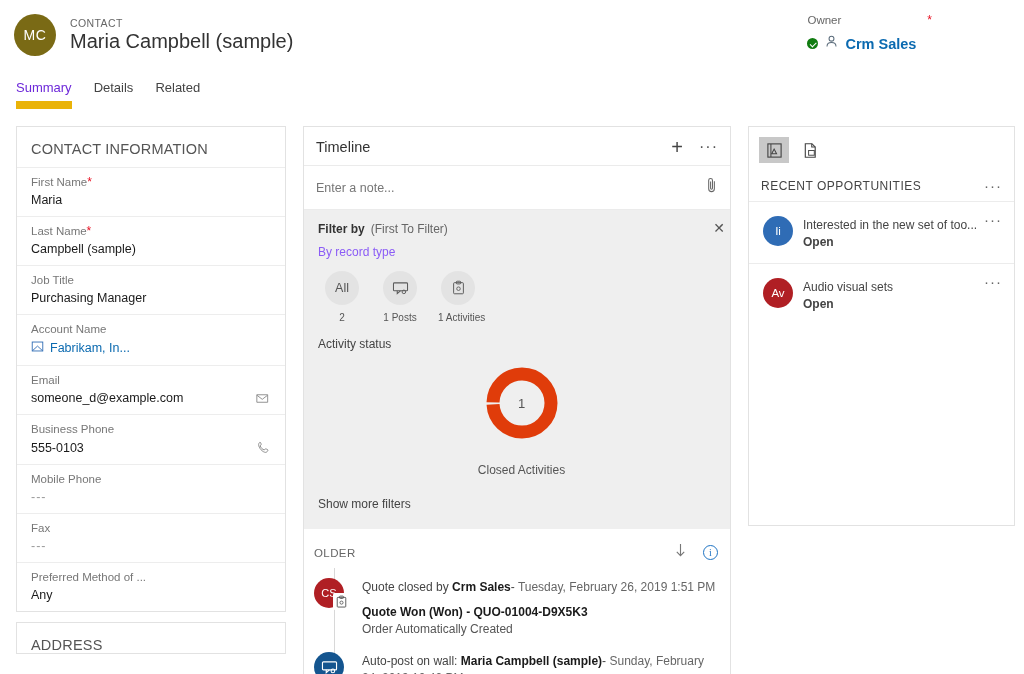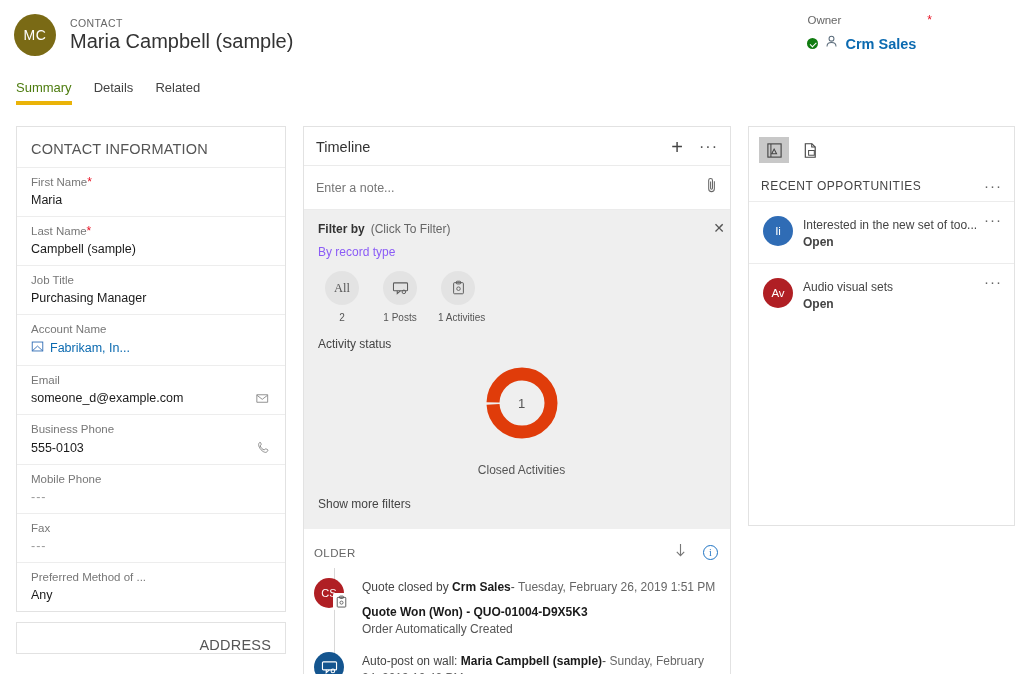--- a/index.html
+++ b/index.html
@@ -37,21 +37,21 @@
   .presence-dot::after {
     content: ""; position: absolute; left: 3px; top: 3.5px;
     width: 5px; height: 2.5px; border-left: 1.6px solid #fff; border-bottom: 1.6px solid #fff;
     transform: rotate(-45deg);
   }
   .owner-name { color: #0b6ab0; font-size: 14.5px; font-weight: bold; }
 
   
   .tabs { display: flex; gap: 22px; padding: 0 0 0 16px; height: 30px; align-items: flex-start; }
   .tab { font-size: 13px; color: #444444; padding-bottom: 6px; cursor: pointer; }
-  .tab.active { color: #4d7c0f; border-bottom: 4px solid #eab308; }
+  .tab.active { color: #6d28d9; border-bottom: 8px solid #eab308; }
 
   
   .cols { display: flex; gap: 0; padding: 16px 0 0 16px; align-items: flex-start; }
   .col-left { width: 270px; }
   .col-mid { width: 428px; margin-left: 17px; }
   .col-right { width: 267px; margin-left: 17px; }
 
   .card { border: 1px solid #e2e2e2; background: #ffffff; }
 
   
@@ -82,21 +82,21 @@
   .filter-by { font-size: 12px; color: #333; font-weight: bold; }
   .filter-hint { font-size: 12px; color: #666; margin-left: 6px; }
   .filter-close { margin-left: auto; color: #555; font-size: 14px; line-height: 12px; cursor: pointer; }
   .filter-sub { font-size: 12px; color: #8b5cf6; margin-top: 9px; }
 
   .chips { display: flex; gap: 18px; margin-top: 12px; padding-left: 4px; }
   .chip { width: 40px; text-align: center; }
   .chip-circle {
     width: 34px; height: 34px; border-radius: 50%; background: #e3e3e3;
     display: flex; align-items: center; justify-content: center;
-    color: #555; font-size: 12.5px; margin: 0 auto; font-family: Liberation Serif, serif;
+    color: #555; font-size: 12.5px; margin: 0 auto;
   }
   .chip-label { font-size: 10px; color: #555; margin-top: 7px; white-space: nowrap; }
 
   .status-label { font-size: 12px; color: #444; margin-top: 14px; }
   .donut-wrap { display: flex; flex-direction: column; align-items: center; margin-top: 14px; }
   .donut { position: relative; width: 76px; height: 76px; }
   .donut-num {
     position: absolute; inset: 0; display: flex; align-items: center; justify-content: center;
     font-size: 13px; color: #555;
   }
@@ -147,21 +147,21 @@
   .opp-av {
     width: 30px; height: 30px; border-radius: 50%; flex: 0 0 30px;
     display: flex; align-items: center; justify-content: center;
     color: #fff; font-size: 11.5px;
   }
   .opp-body { padding-left: 10px; padding-top: 1px; }
   .opp-name { font-size: 12px; color: #444; line-height: 16px; }
   .opp-status { font-size: 12px; color: #444; margin-top: 2px; font-weight: bold; }
   .opp-dots { margin-left: auto; color: #666; font-size: 15px; line-height: 8px; letter-spacing: 1px; }
 
-  .card-bottom { margin-top: 10px; height: 32px; overflow: hidden; text-align: right; }
+  .card-bottom { margin-top: 10px; height: 32px; overflow: hidden; }
   .card-bottom-title { font-size: 14.5px; color: #555; padding: 14px 14px 0 14px; letter-spacing: .2px; }
 </style>
 </head>
 <body>
 
 <div class="page">
 
   <div class="header">
     <div class="hdr-left">
       <div class="avatar-main">MC</div>
@@ -324,21 +324,21 @@
           <span class="clip">
             <svg width="12" height="17" viewBox="0 0 12 18">
                 <path d="M8.5 4.5v8a3 3 0 0 1-6 0v-9a2 2 0 0 1 4 0v8.5a1 1 0 0 1-2 0V4.8" fill="none" stroke="#666" stroke-width="1.1"></path>
               </svg>
           </span>
         </div>
 
         <div class="filter-panel">
           <div class="filter-row1">
             <span class="filter-by">Filter by</span>
-            <span class="filter-hint">(Click To Filter)</span>
+            <span class="filter-hint">(First To Filter)</span>
             <span class="filter-close">✕</span>
           </div>
           <div class="filter-sub">By record type</div>
 
           <div class="chips">
             <div class="chip">
               <div class="chip-circle">All</div>
               <div class="chip-label">2</div>
             </div>
             <div class="chip">

